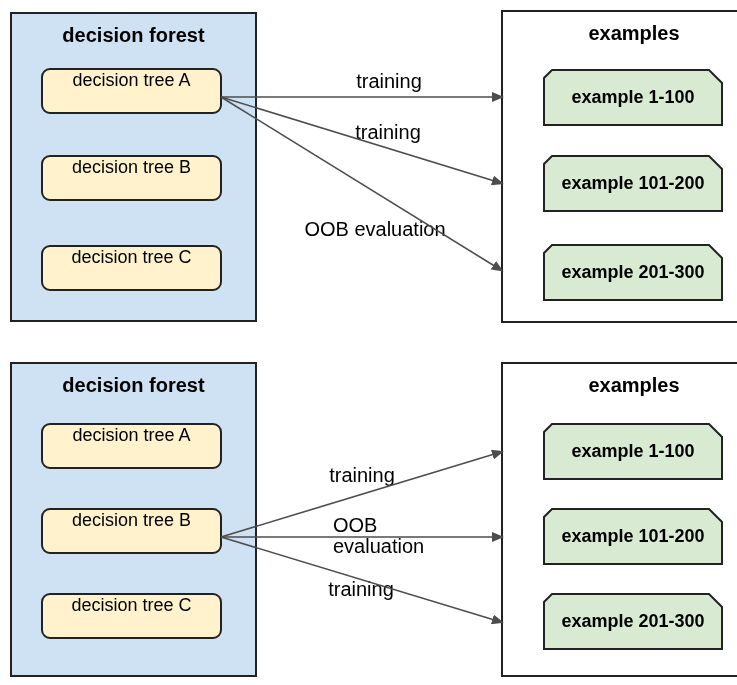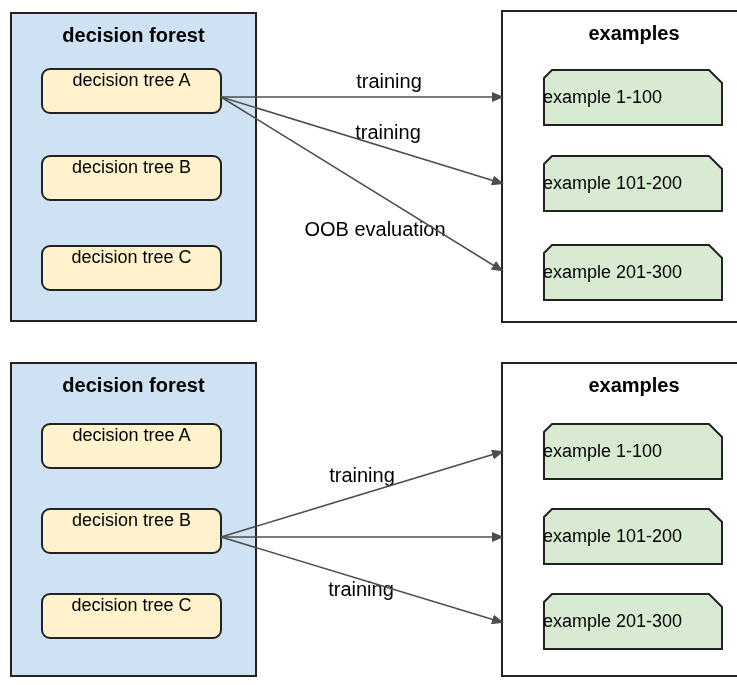--- a/index.html
+++ b/index.html
@@ -38,22 +38,23 @@
     align-items: flex-start;
     justify-content: center;
     font-size: 18px;
   }
   .example-box {
     position: absolute;
     width: 180px;
     height: 57px;
     display: flex;
     align-items: center;
-    justify-content: flex-start;
+    justify-content: center;
     font-size: 18px;
+    font-weight: bold;
   }
   .example-box svg.card-shape {
     position: absolute;
     left: 0; top: 0;
   }
   .example-box .card-path {
     fill: var(--example-fill, #d9ead3);
     stroke: var(--border, #222222);
     stroke-width: 2;
   }
@@ -151,20 +152,22 @@
       </svg>
       <span>example 201-300</span>
     </div>
   </div>
 
   <div class="arrow-label centered" style="left:389px; top:71px;">training</div>
   <div class="arrow-label centered" style="left:388px; top:122px;">training</div>
   <div class="arrow-label centered" style="left:375px; top:219px;">OOB evaluation</div>
 
   <div class="arrow-label centered" style="left:362px; top:465px;">training</div>
+  <div class="arrow-label" style="left:333px; top:515px; line-height:21px;">OOB
+evaluation</div>
   <div class="arrow-label centered" style="left:361px; top:579px;">training</div>
 
   <svg class="arrow-layer" width="737" height="685" viewBox="0 0 737 685">
     <defs>
       <marker id="ah" markerUnits="userSpaceOnUse" markerWidth="12" markerHeight="10" refX="9" refY="5" orient="auto">
         <path class="arrow-head-path" d="M0,0 L12,5 L0,10 Z"></path>
       </marker>
     </defs>
     <line x1="221" y1="97" x2="501" y2="97" marker-end="url(#ah)"></line>
     <line x1="221" y1="97" x2="501" y2="183" marker-end="url(#ah)"></line>

